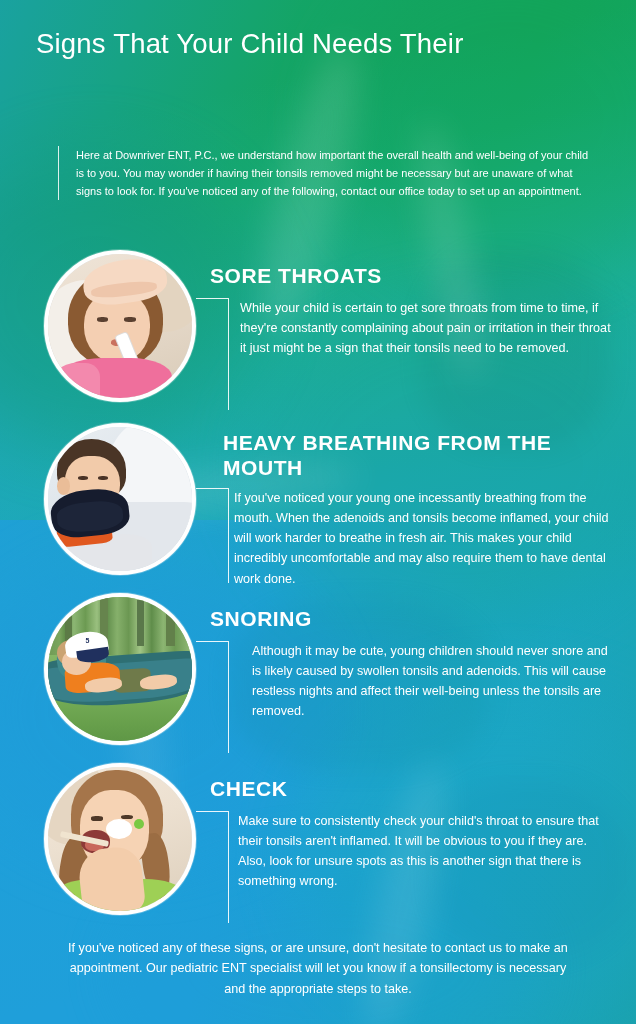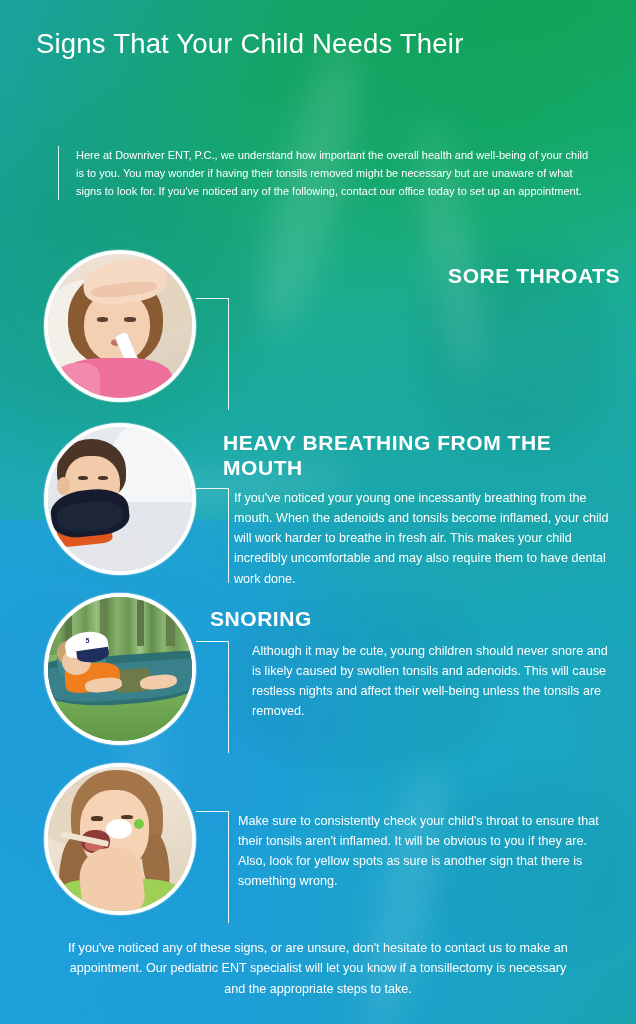--- a/index.html
+++ b/index.html
@@ -212,21 +212,21 @@
 
   <div id="header">
     <div id="title-line1">Signs That Your Child Needs Their</div>
   </div>
 
   <div id="intro-wrap">
     <div id="intro-rule"></div>
     <div id="intro-text">Here at Downriver ENT, P.C., we understand how important the overall health and well-being of your child is to you. You may wonder if having their tonsils removed might be necessary but are unaware of what signs to look for. If you've noticed any of the following, contact our office today to set up an appointment.</div>
   </div>
 
-  <div class="section" style="top:250px; height:160px;text-align:right;">
+  <div class="section" style="top:250px; height:160px;">
     <div class="circle" style="top:0;">
       <div class="photo ph">
         <div class="p-el p1-bg"></div>
           <div class="p-el p1-pillow2"></div>
           <div class="p-el p1-pillow"></div>
         <div class="p-el p1-hair"></div>
           <div class="p-el p1-face"></div>
         <div class="p-el p1-eye1"></div>
           <div class="p-el p1-eye2"></div>
           <div class="p-el p1-mouth"></div>
@@ -237,20 +237,23 @@
         <div class="p-el p1-shirt"></div>
           <div class="p-el p1-shirt2"></div>
       </div>
     </div>
     <div class="sec-body" style="top:14px;">
       <div class="sec-title">SORE THROATS</div>
     </div>
     <div class="bracket" style="left:196px; top:48px; width:34px; height:112px;">
       <div class="h" style="width:32px;"></div>
       <div class="v" style="left:32px; height:112px;"></div>
+    </div>
+    <div class="sec-body" style="top:48px; left:240px; width:372px;">
+      <div class="sec-text">While your child is certain to get sore throats from time to time, if they're constantly complaining about pain or irritation in their throat it just might be a sign that their tonsils need to be removed.</div>
     </div>
   </div>
 
   <div class="section" style="top:423px; height:165px;">
     <div class="circle" style="top:0;">
       <div class="photo ph">
         <div class="p-el p2-bg"></div>
           <div class="p-el p2-pillow"></div>
           <div class="p-el p2-blanket"></div>
         <div class="p-el p2-shirt"></div>
@@ -326,24 +329,27 @@
           <div class="p-el p4-eye2"></div>
         <div class="p-el p4-mouth"></div>
           <div class="p-el p4-mouth2"></div>
         <div class="p-el p4-stick"></div>
         <div class="p-el p4-clip"></div>
         <div class="p-el p4-shirt"></div>
         <div class="p-el p4-gloveh"></div>
           <div class="p-el p4-cotton"></div>
       </div>
     </div>
+    <div class="sec-body" style="top:14px;">
+      <div class="sec-title">CHECK</div>
+    </div>
     <div class="bracket" style="left:196px; top:48px; width:34px; height:112px;">
       <div class="h" style="width:32px;"></div>
       <div class="v" style="left:32px; height:112px;"></div>
     </div>
     <div class="sec-body" style="top:48px; left:238px; width:372px;">
-      <div class="sec-text">Make sure to consistently check your child's throat to ensure that their tonsils aren't inflamed. It will be obvious to you if they are. Also, look for yellow spots as sure is another sign that there is something wrong.</div>
+      <div class="sec-text">Make sure to consistently check your child's throat to ensure that their tonsils aren't inflamed. It will be obvious to you if they are. Also, look for unsure spots as this is another sign that there is something wrong.</div>
     </div>
   </div>
 
   <div id="footer">If you've noticed any of these signs, or are unsure, don't hesitate to contact us to make an appointment. Our pediatric ENT specialist will let you know if a tonsillectomy is necessary and the appropriate steps to take.</div>
 
 </div>
 
 </body></html>

